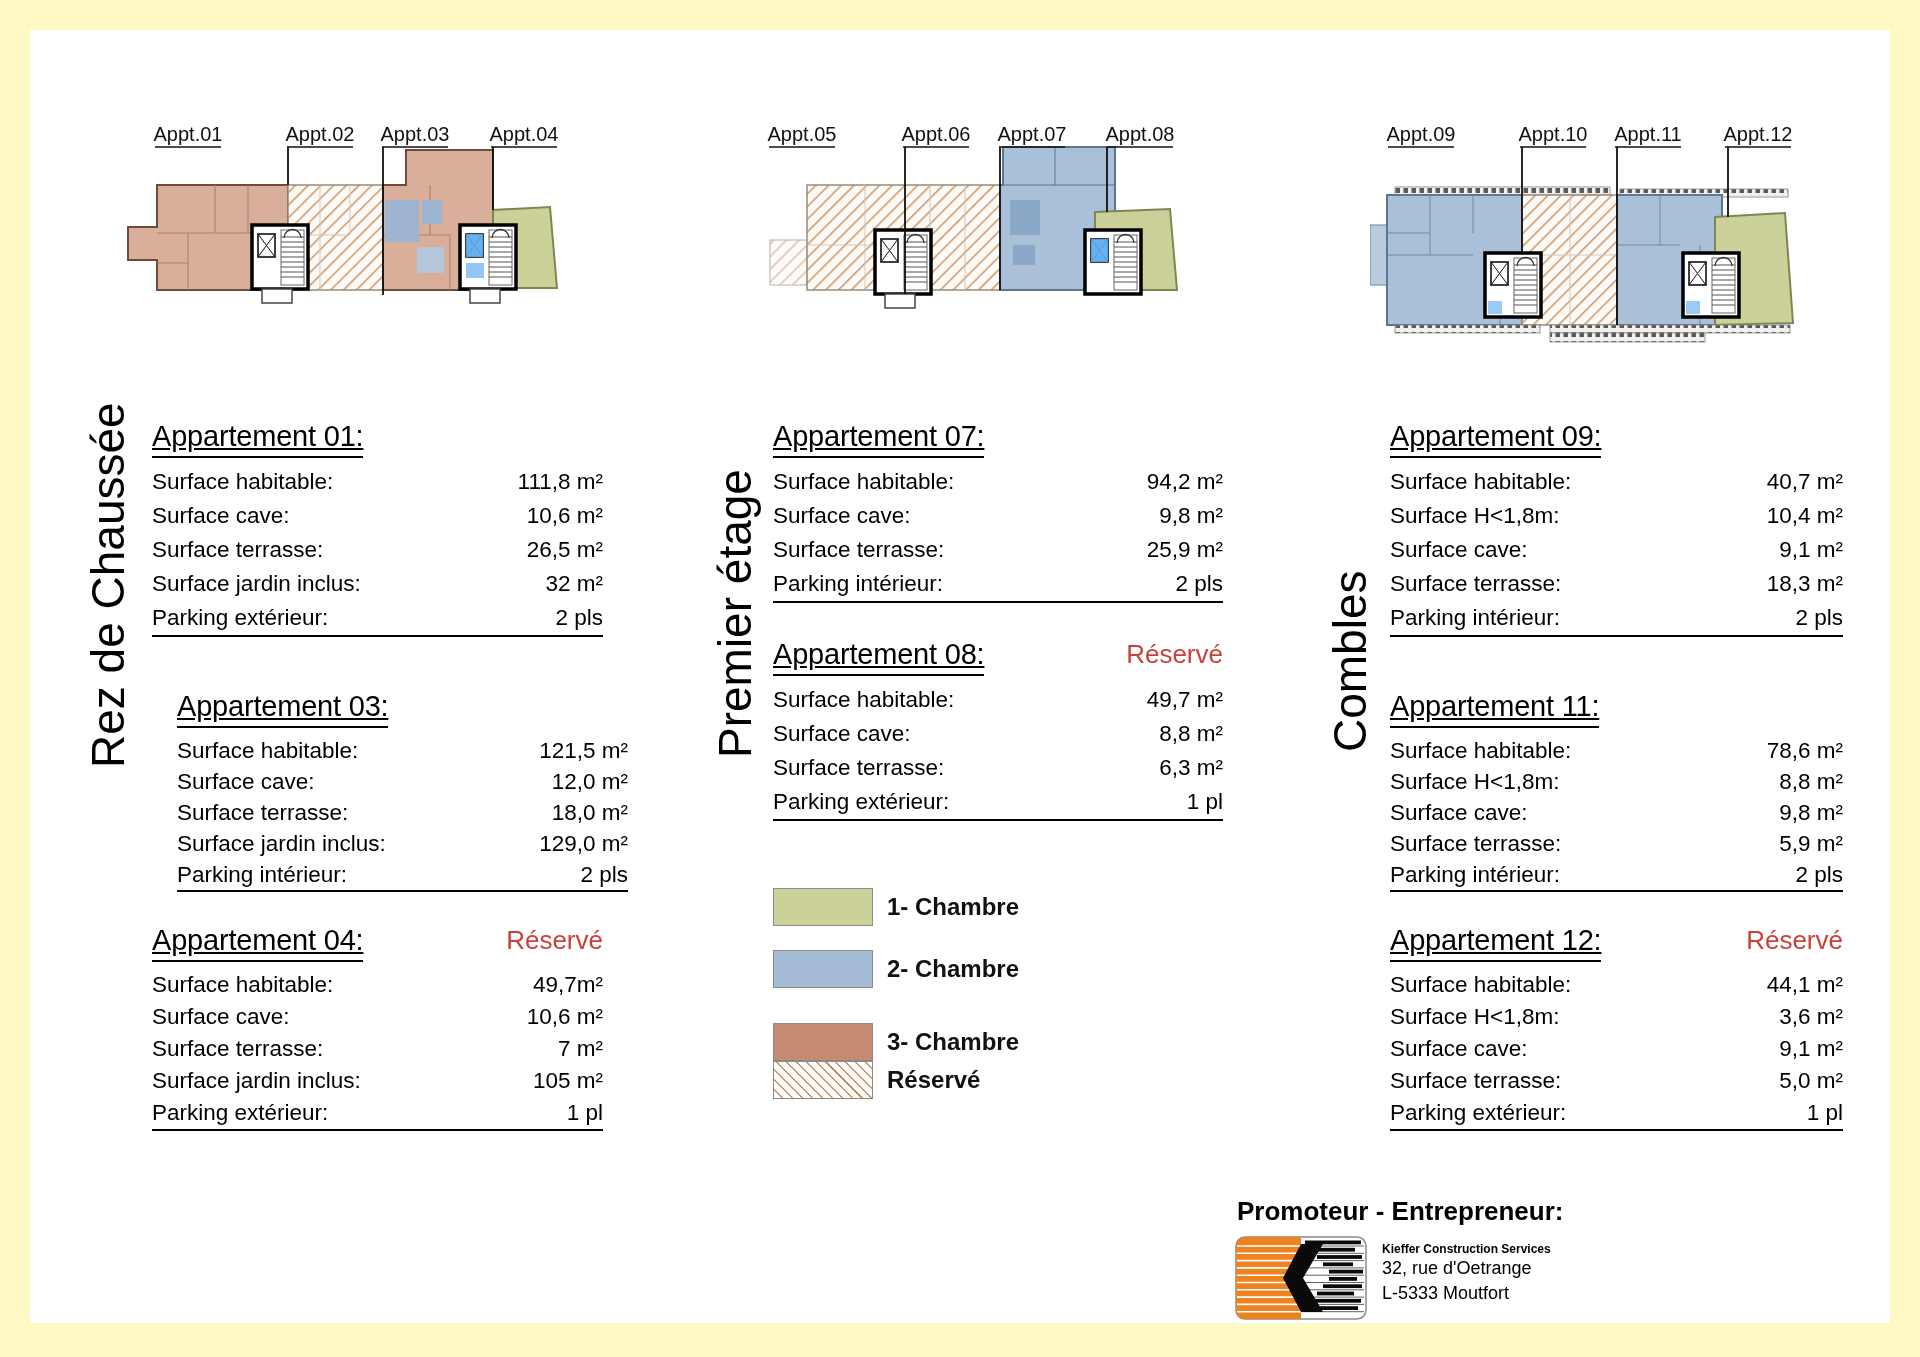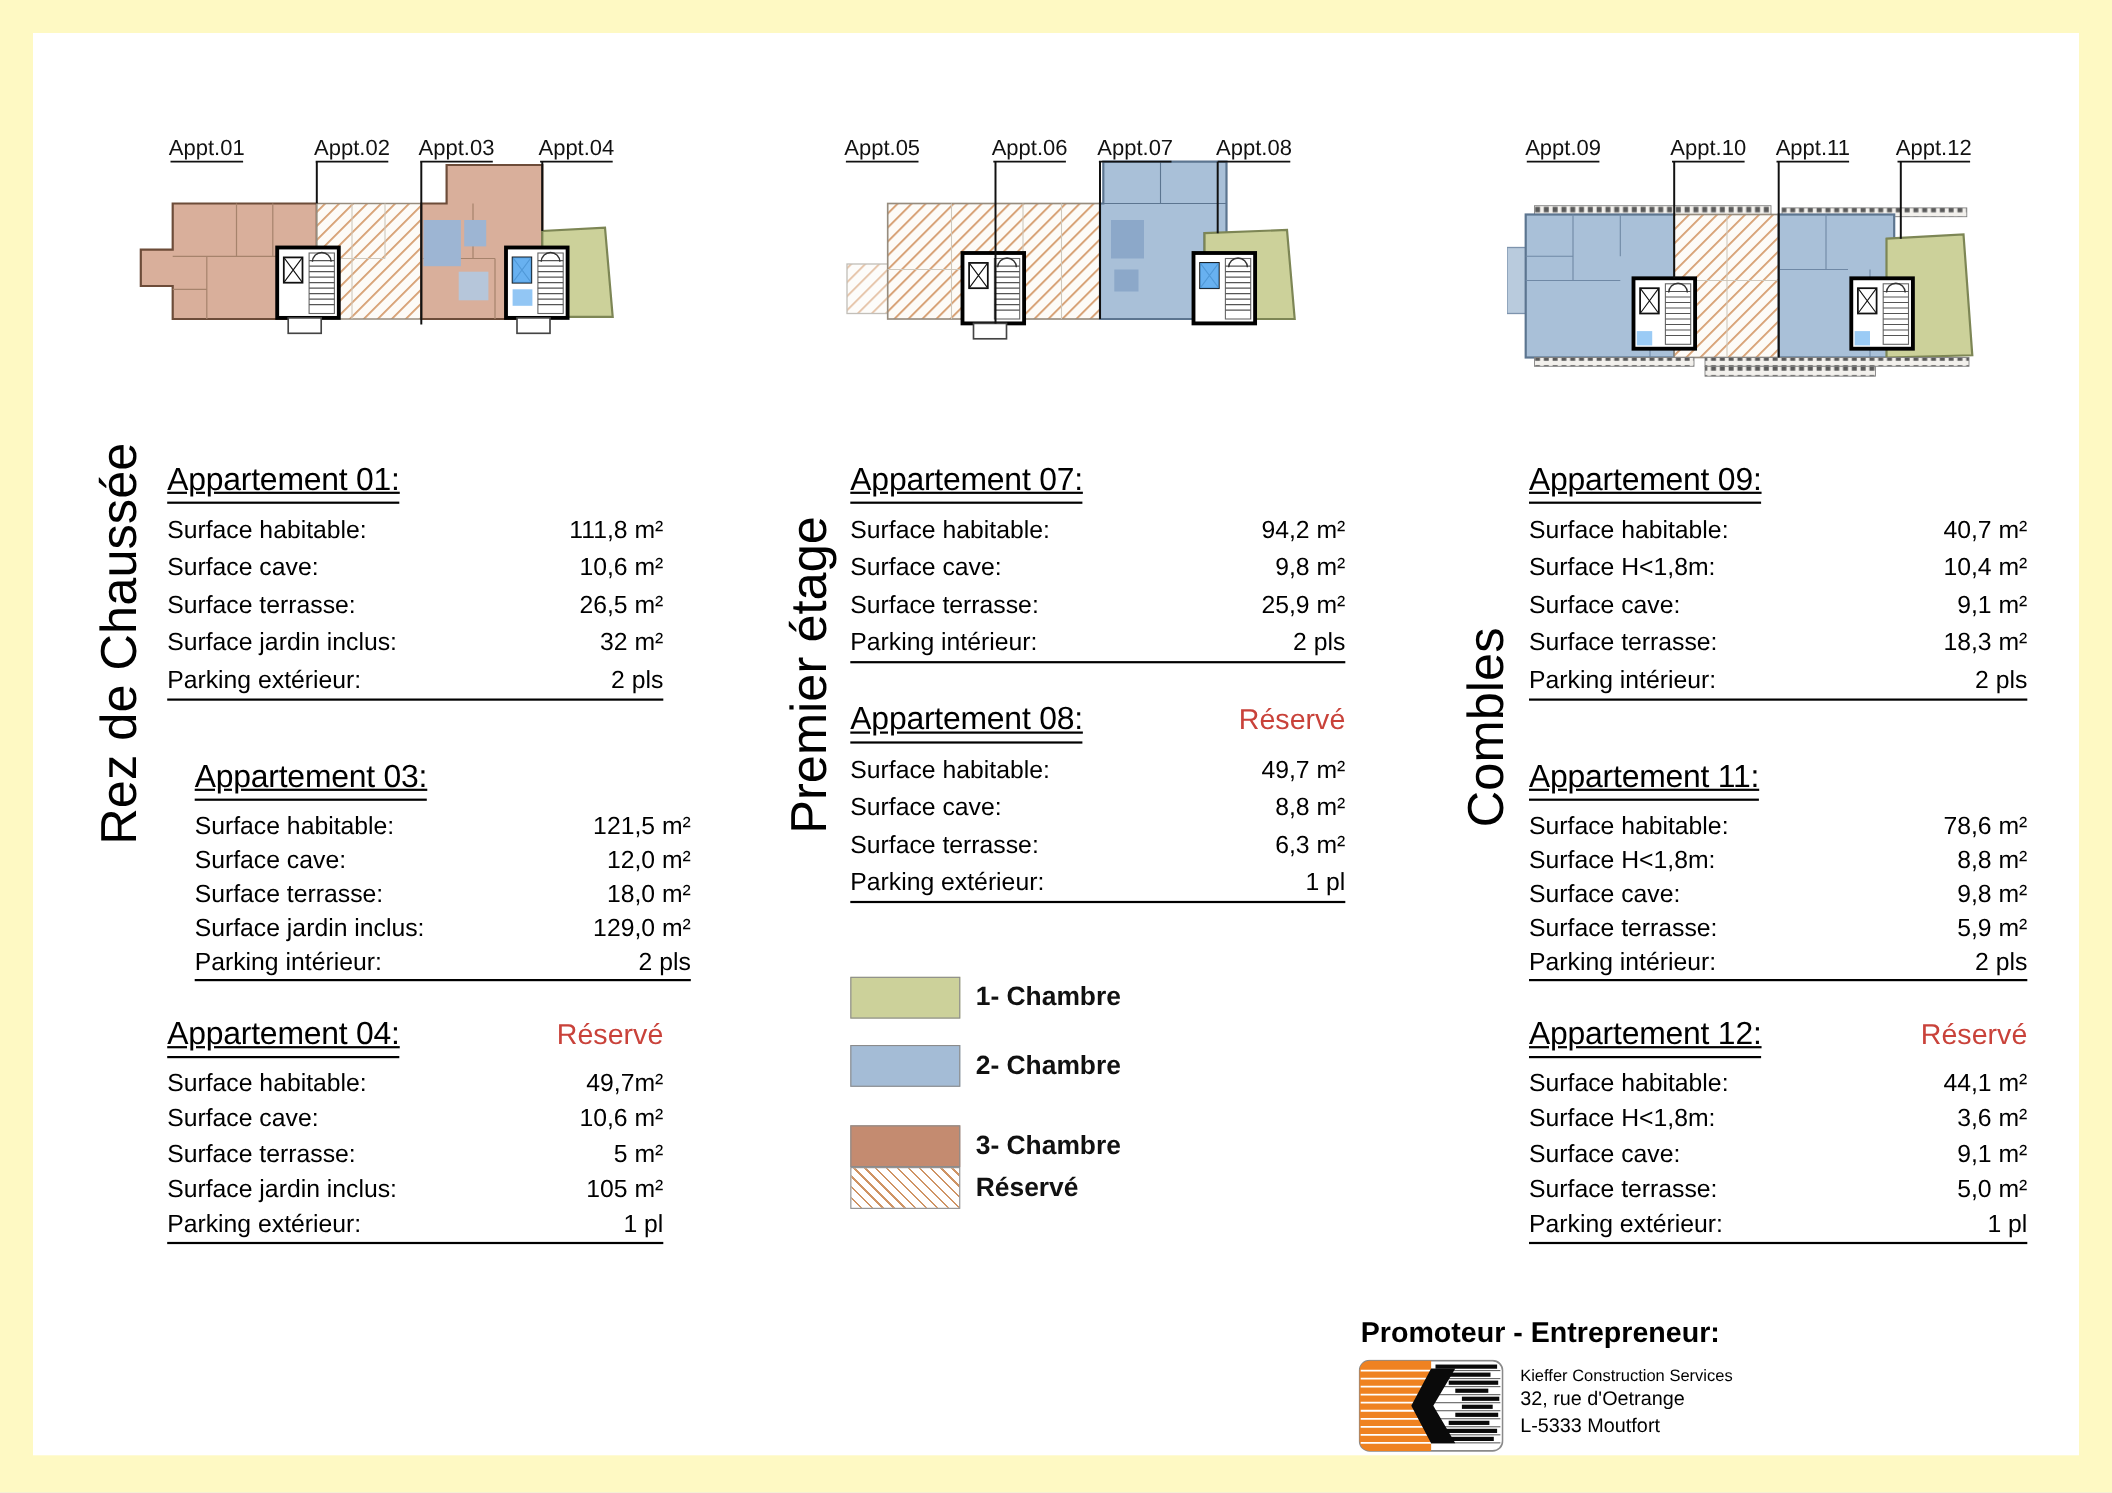--- a/index.html
+++ b/index.html
@@ -28,21 +28,21 @@
   .legend-item{display:flex;align-items:center;}
   .swatch{width:100px;height:38px;border:1.5px solid #8b8b8b;box-sizing:border-box;flex:0 0 auto;}
   .sw-green{background:#CCD19A;}
   .sw-blue{background:#A4BCD6;}
   .sw-brown{background:#C48B70;}
   .sw-hatched{background:repeating-linear-gradient(45deg,#ffffff 0 5.5px,#CF9464 5.5px 7px);}
   .legend-label{font-size:24px;margin-left:14px;font-weight:bold;}
 
   
   .promoter-heading{font-size:26px;font-weight:bold;color:#000;}
-  .company-name{font-size:15px;font-weight:normal;color:#000;}
+  .company-name{font-size:12px;font-weight:bold;color:#000;}
   .company-address{font-size:18px;color:#000;line-height:25px;}
 
   svg text.plan-lbl{font-family:"Liberation Sans",sans-serif;font-size:20px;fill:#111;}
 </style>
 </head>
 <body>
 
 <div class="page">
   <div class="content"></div>
 
@@ -285,21 +285,21 @@
       <div class="row">
           <span>Surface habitable:</span>
           <span>49,7m²</span>
         </div>
       <div class="row">
           <span>Surface cave:</span>
           <span>10,6 m²</span>
         </div>
       <div class="row">
           <span>Surface terrasse:</span>
-          <span>5 m²</span>
+          <span>7 m²</span>
         </div>
       <div class="row">
           <span>Surface jardin inclus:</span>
           <span>105 m²</span>
         </div>
       <div class="row">
           <span>Parking extérieur:</span>
           <span>1 pl</span>
         </div>
     </div>

